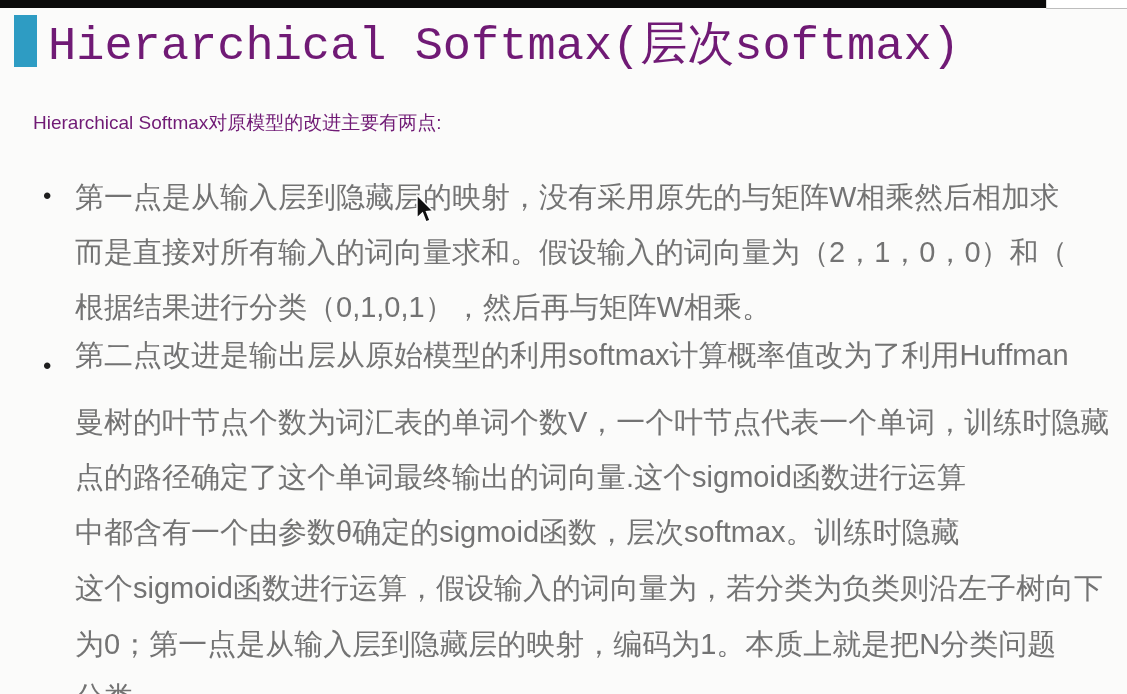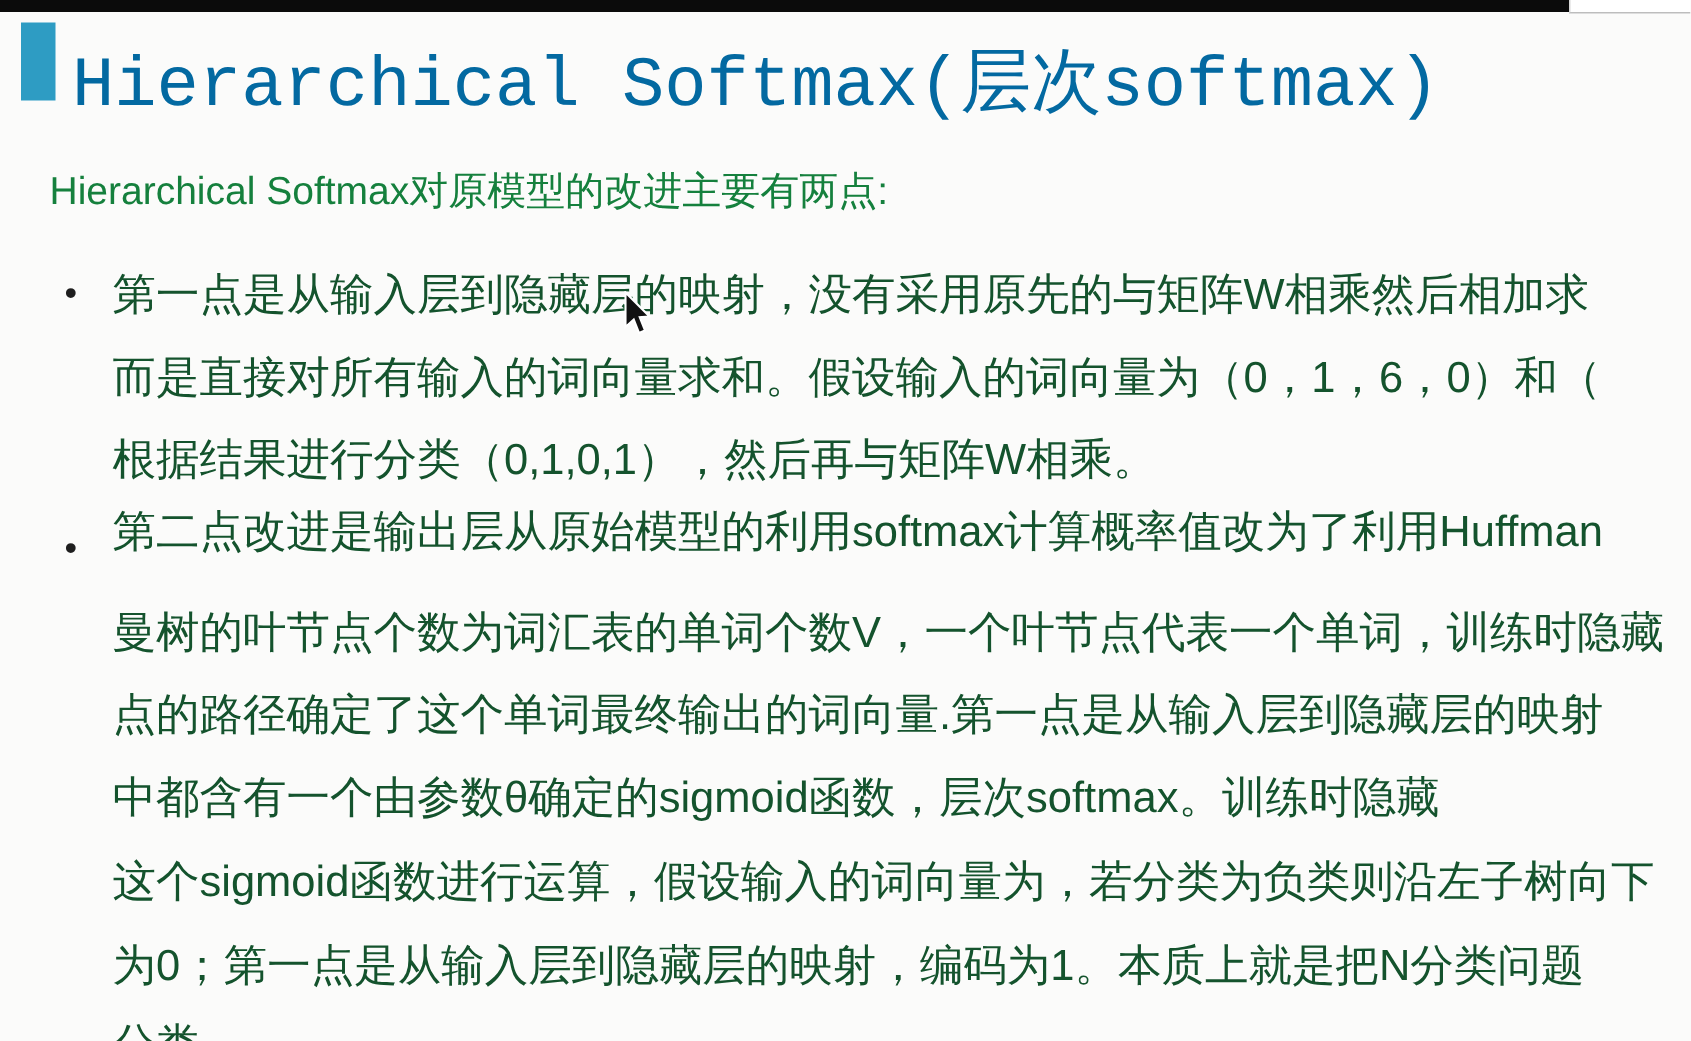--- a/index.html
+++ b/index.html
@@ -39,44 +39,44 @@
     align-items: flex-start;
   }
   .accent-square {
     display: inline-block;
     width: 23px;
     height: 52px;
     margin-top: 2px;
     background: #2e9cc3;
   }
   .slide-title {
-    margin: 16px 0 0 11px;
+    margin: 4px 0 0 11px;
     font-family: "Liberation Mono", "DejaVu Sans Mono", monospace;
     font-weight: 400;
     font-size: 47px;
     line-height: 60px;
-    color: #0369a1;
+    color: #701a75;
     white-space: nowrap;
   }
   .intro {
     position: absolute;
     left: 33px;
     top: 110px;
     margin: 0;
-    font-size: 26px;
-    color: #15803d;
+    font-size: 19px;
+    color: #701a75;
     white-space: nowrap;
   }
   .body-line {
     position: absolute;
     left: 75px;
     margin: 0;
     font-size: 29px;
     line-height: 38px;
-    color: #14532d;
+    color: #737373;
     white-space: nowrap;
   }
   .bullet-dot {
     position: absolute;
     left: 43px;
     font-size: 24px;
     color: #1e1e1e;
   }
   .cursor {
     position: absolute;
@@ -96,27 +96,27 @@
 
   <header class="title-row">
     <span class="accent-square"></span>
     <h1 class="slide-title">Hierarchical Softmax(层次softmax)</h1>
   </header>
 
   <p class="intro">Hierarchical Softmax对原模型的改进主要有两点:</p>
 
   <span class="bullet-dot" style="top:182px">•</span>
   <p class="body-line" style="top:178px">第一点是从输入层到隐藏层的映射，没有采用原先的与矩阵W相乘然后相加求</p>
-  <p class="body-line" style="top:233px">而是直接对所有输入的词向量求和。假设输入的词向量为（0，1，6，0）和（</p>
+  <p class="body-line" style="top:233px">而是直接对所有输入的词向量求和。假设输入的词向量为（2，1，0，0）和（</p>
   <p class="body-line" style="top:288px">根据结果进行分类（0,1,0,1），然后再与矩阵W相乘。</p>
 
   <span class="bullet-dot" style="top:352px">•</span>
   <p class="body-line" style="top:336px">第二点改进是输出层从原始模型的利用softmax计算概率值改为了利用Huffman</p>
   <p class="body-line" style="top:403px">曼树的叶节点个数为词汇表的单词个数V，一个叶节点代表一个单词，训练时隐藏</p>
-  <p class="body-line" style="top:458px">点的路径确定了这个单词最终输出的词向量.第一点是从输入层到隐藏层的映射</p>
+  <p class="body-line" style="top:458px">点的路径确定了这个单词最终输出的词向量.这个sigmoid函数进行运算</p>
   <p class="body-line" style="top:513px">中都含有一个由参数θ确定的sigmoid函数，层次softmax。训练时隐藏</p>
   <p class="body-line" style="top:569px">这个sigmoid函数进行运算，假设输入的词向量为，若分类为负类则沿左子树向下</p>
   <p class="body-line" style="top:625px">为0；第一点是从输入层到隐藏层的映射，编码为1。本质上就是把N分类问题</p>
   <p class="body-line" style="top:678px">分类</p>
 
   <svg class="cursor" viewBox="0 0 22 32">
     <path d="M3 1 L3 24 L8.5 19 L12 28 L16 26.3 L12.5 17.5 L19 17 Z" fill="#111111" stroke="#ffffff" stroke-width="1.4"></path>
   </svg>
 
 </div>

